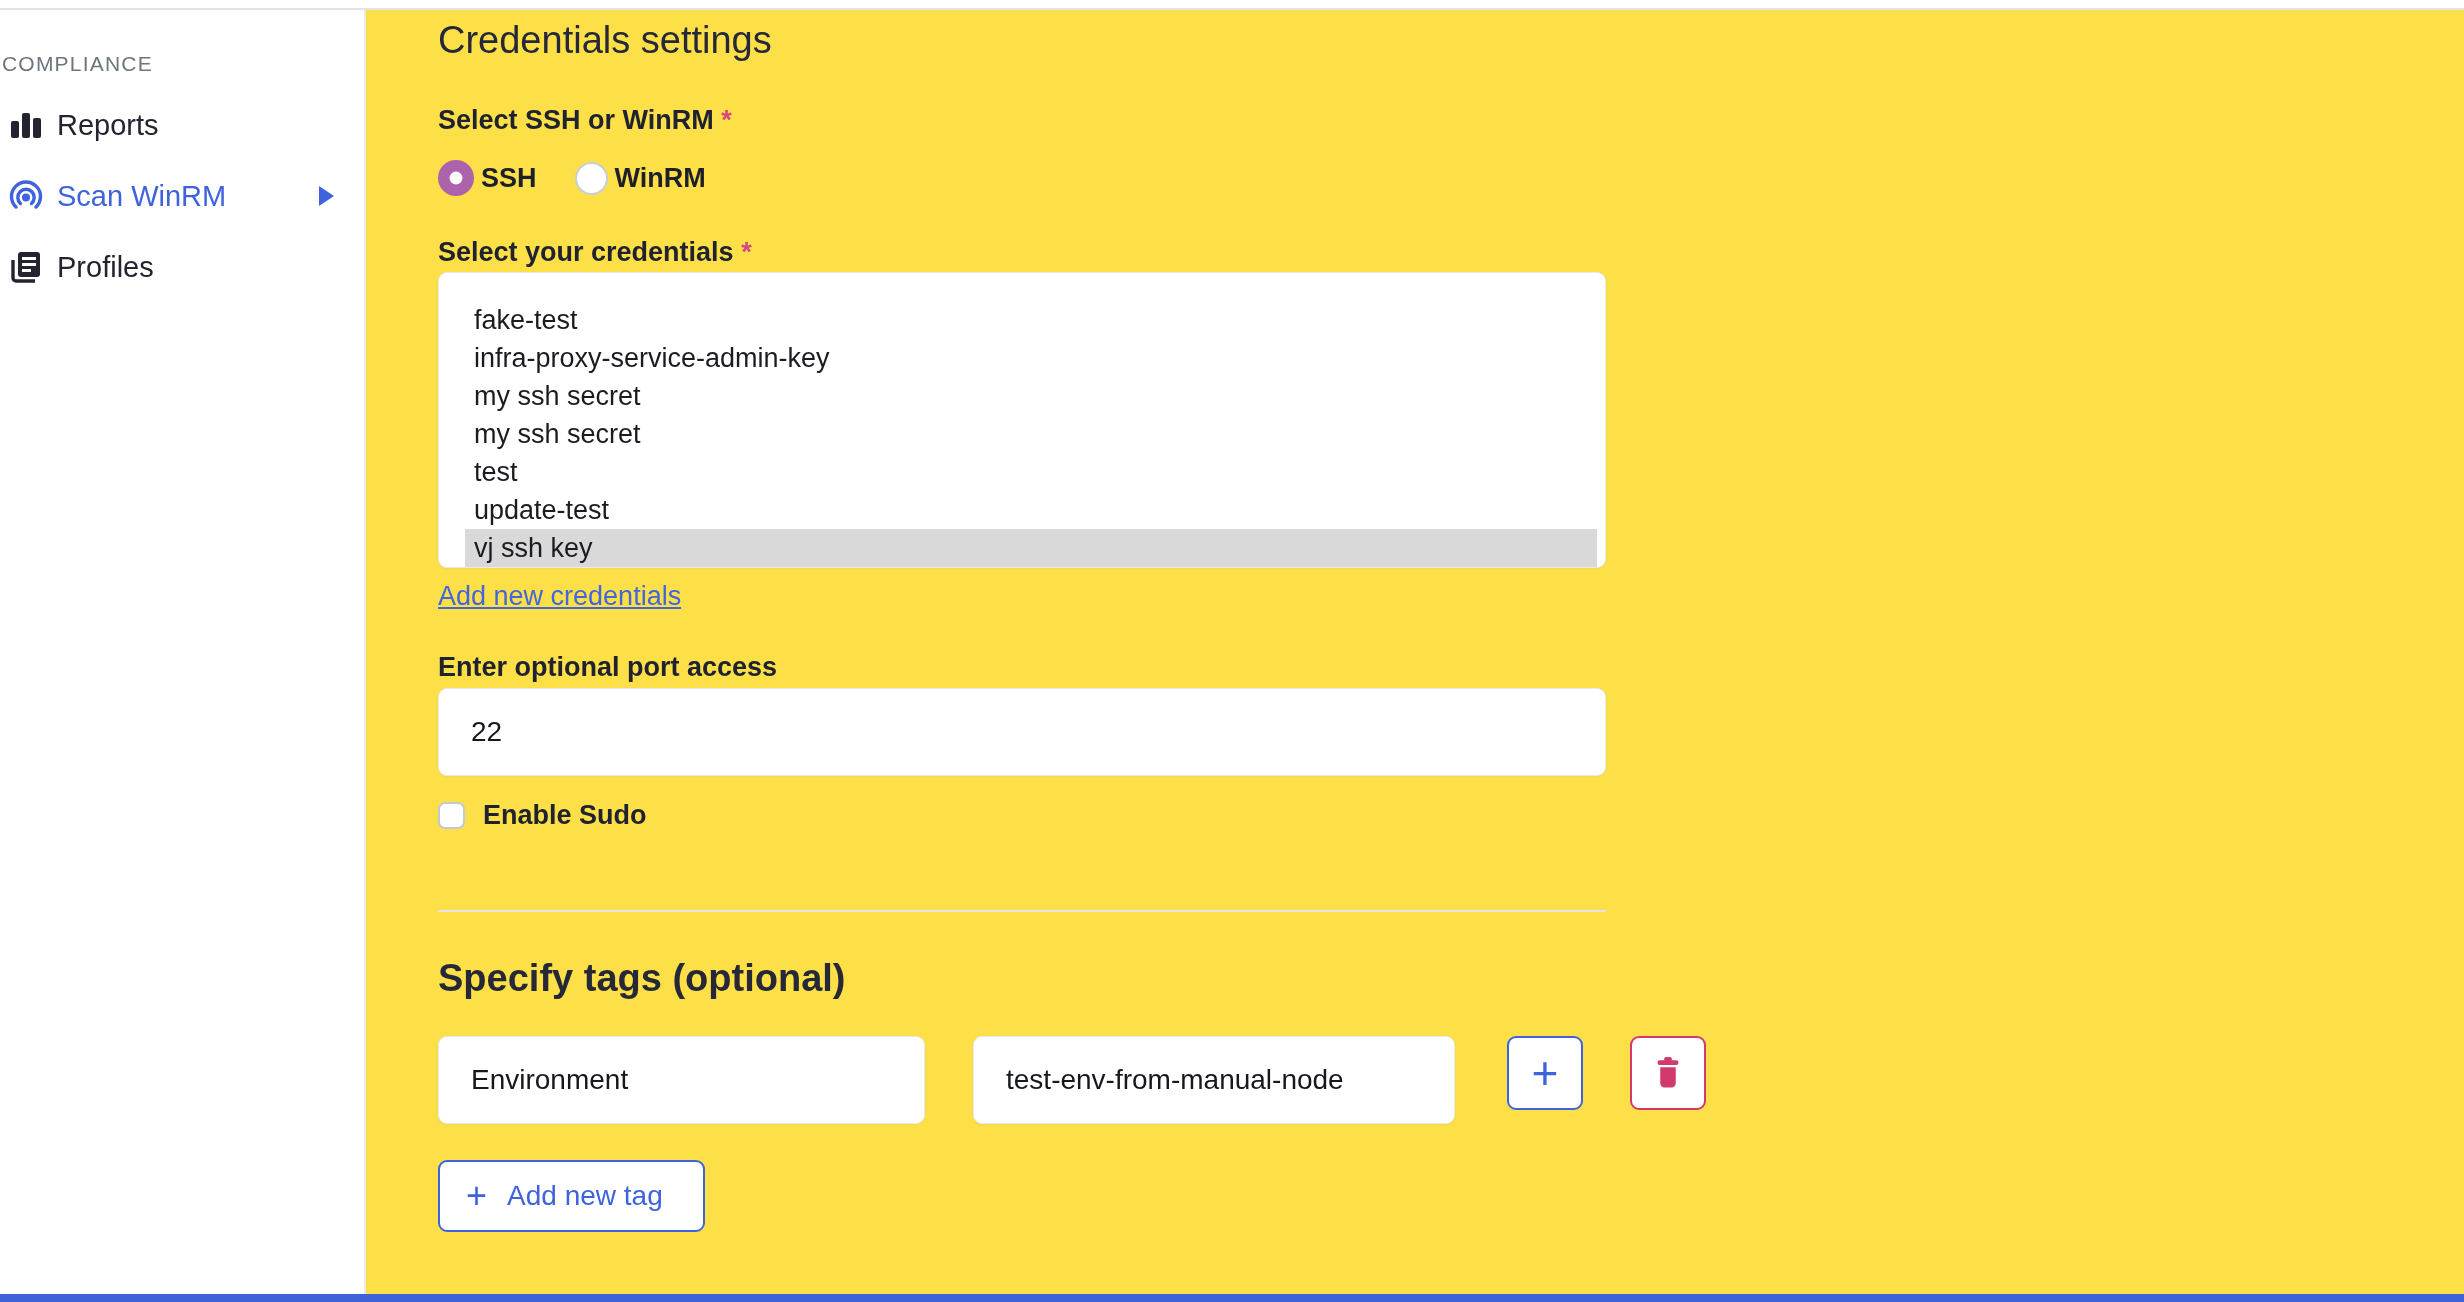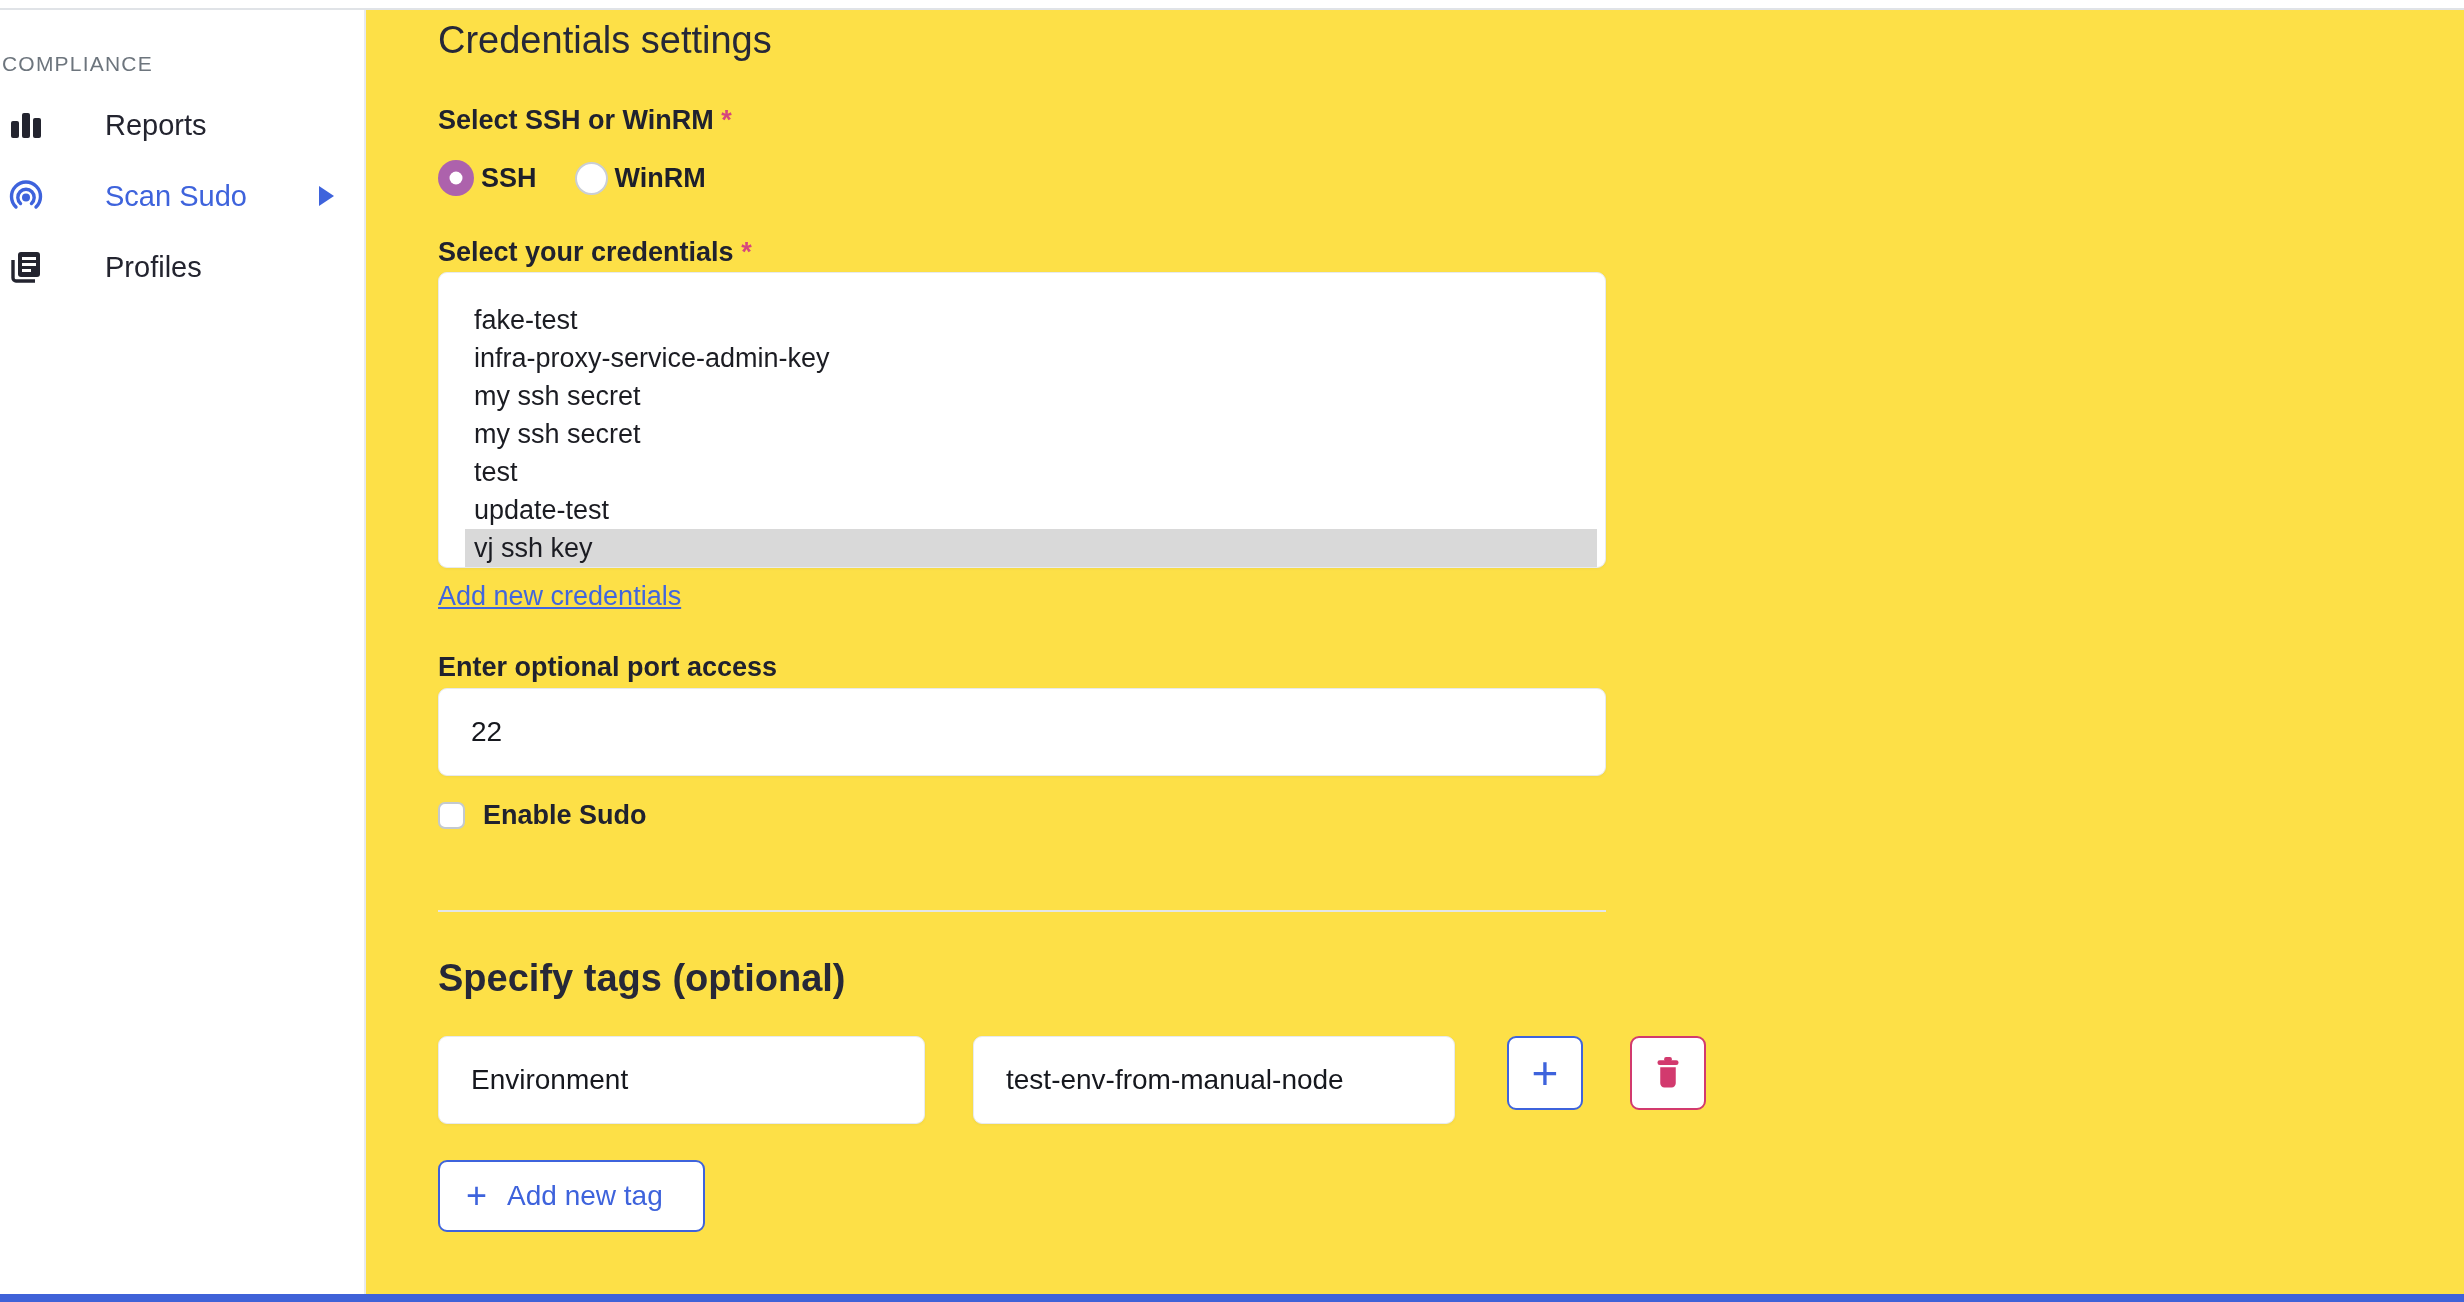--- a/index.html
+++ b/index.html
@@ -13,21 +13,21 @@
   .top-strip{height:8px;background:#ffffff;border-bottom:2px solid #e0e3e7;}
   .layout{display:flex;height:1284px;}
 
   
   .sidebar{width:366px;background:#ffffff;border-right:2px solid #e8eaed;box-sizing:border-box;flex:none;}
   .sidebar-section-label{
     margin:42px 0 0 2px;font-size:21px;font-weight:400;color:#6d757d;letter-spacing:1.2px;
   }
   .nav-item{
     display:flex;align-items:center;height:44px;margin-top:27px;padding-left:5px;
-    font-size:29px;color:#23242f;cursor:pointer;white-space:nowrap;gap:48px;
+    font-size:29px;color:#23242f;cursor:pointer;white-space:nowrap;
   }
   .nav-item .icon{width:42px;height:36px;display:flex;align-items:center;justify-content:center;flex:none;}
   .nav-item .nav-label{margin-left:10px;}
   .nav-item.active{color:#3e63dc;}
   .submenu-arrow{
     margin-left:auto;margin-right:30px;width:0;height:0;
     border-top:10px solid transparent;border-bottom:10px solid transparent;
     border-left:15px solid #3e63dc;
   }
 
@@ -134,21 +134,21 @@
         </div>
 
         <div class="nav-item active">
           <span class="icon">
             <svg width="36" height="36" viewBox="0 0 36 36" fill="none">
               <path d="M8 29 A 14.5 14.5 0 1 1 28 29" stroke="#3e63dc" stroke-width="3.4" stroke-linecap="round"></path>
               <path d="M12.5 25.5 A 8.2 8.2 0 1 1 23.5 25.5" stroke="#3e63dc" stroke-width="3.4" stroke-linecap="round"></path>
               <circle cx="18" cy="19.5" r="4" fill="#3e63dc"></circle>
             </svg>
           </span>
-          <span class="nav-label">Scan Sudo</span>
+          <span class="nav-label">Scan WinRM</span>
           <span class="submenu-arrow"></span>
         </div>
 
         <div class="nav-item">
           <span class="icon">
             <svg width="38" height="38" viewBox="0 0 38 38">
               <path d="M6 12 v18 a3 3 0 0 0 3 3 h19" fill="none" stroke="#23242f" stroke-width="3.4"></path>
               <rect x="11" y="4" width="22" height="25" rx="3" fill="#23242f"></rect>
               <rect x="15" y="9" width="14" height="3" fill="#ffffff"></rect>
               <rect x="15" y="15" width="14" height="3" fill="#ffffff"></rect>

